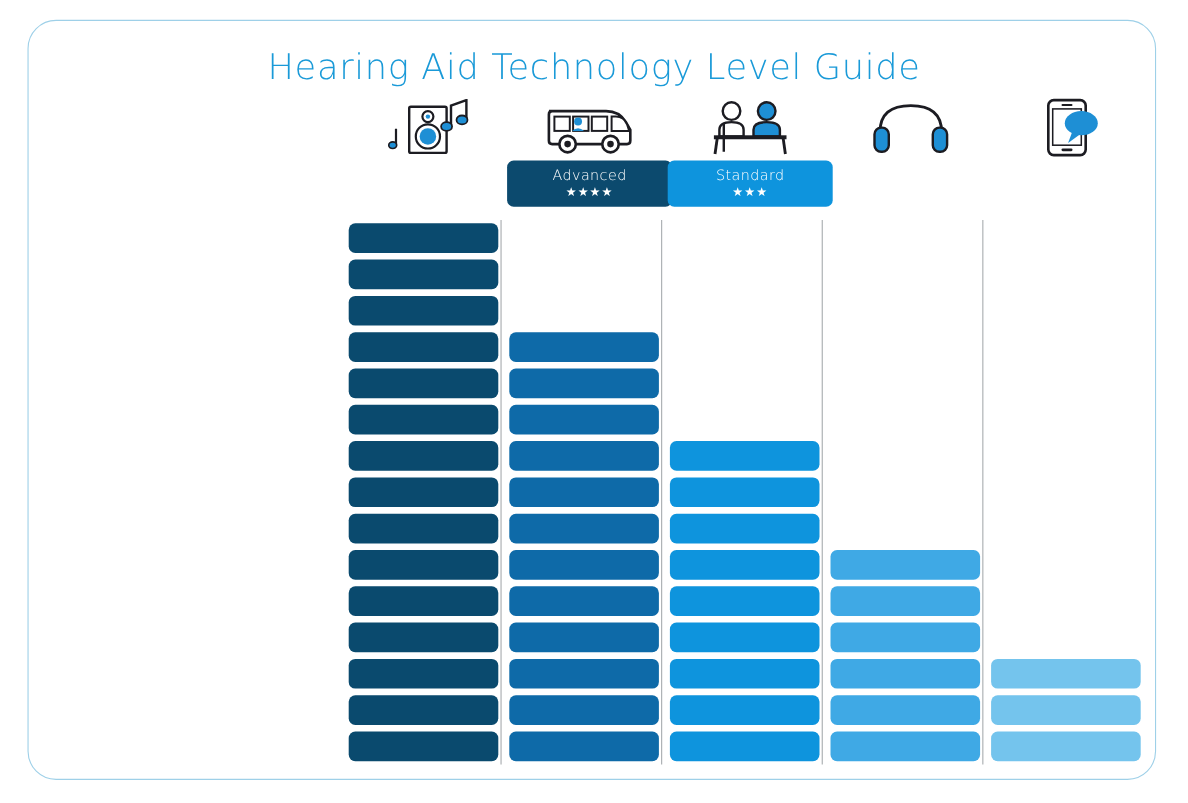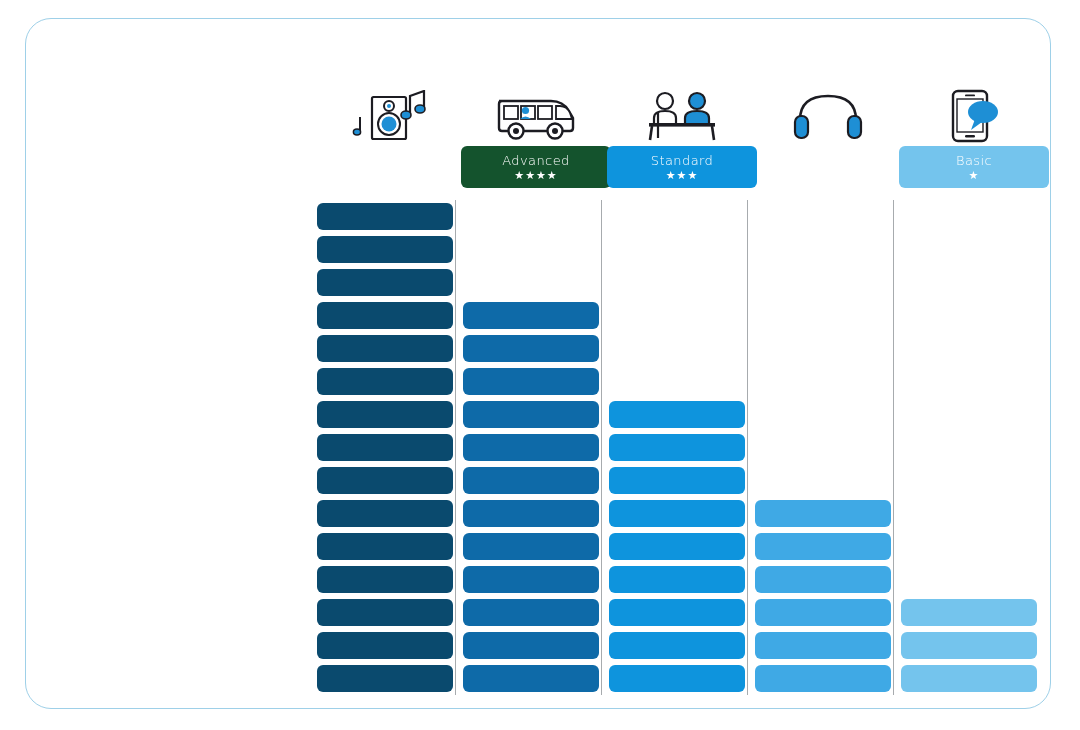--- a/index.html
+++ b/index.html
@@ -108,20 +108,21 @@
     background: transparent !important;
   }
 </style>
 </head>
 <body>
 
 <div id="stage">
 
   <div id="card"></div>
 
+  <div id="title">Hearing Aid Technology Level Guide</div>
 
   <div id="columns-area">
       <div class="col" style="left: 315px;">
         <div class="col-icon">
           <svg width="92" height="52" viewBox="0 0 92 52">
             <rect x="28" y="7" width="34" height="42" rx="1.5" fill="#fff" stroke="#1c1c22" stroke-width="2.2"></rect>
             <circle cx="45" cy="16" r="5" fill="#fff" stroke="#1c1c22" stroke-width="2"></circle>
             <circle cx="45" cy="16" r="2" fill="#1e8fd5"></circle>
             <circle cx="45" cy="34" r="11" fill="#fff" stroke="#1c1c22" stroke-width="2"></circle>
             <circle cx="45" cy="34" r="7.5" fill="#1e8fd5"></circle>
@@ -142,21 +143,21 @@
             <rect x="45" y="15" width="14" height="13" fill="#fff" stroke="#1c1c22" stroke-width="1.8"></rect>
             <path d="M63 15 h4 q7 0 10 7 l2 6 h-16 z" fill="#fff" stroke="#1c1c22" stroke-width="1.8"></path>
             <circle cx="32.5" cy="19.5" r="3.6" fill="#1e8fd5"></circle>
             <path d="M27 28 q5.5 -5 11 0 z" fill="#1e8fd5"></path>
             <circle cx="23" cy="40" r="7.5" fill="#fff" stroke="#1c1c22" stroke-width="2.4"></circle>
             <circle cx="23" cy="40" r="3" fill="#1c1c22"></circle>
             <circle cx="62" cy="40" r="7.5" fill="#fff" stroke="#1c1c22" stroke-width="2.4"></circle>
             <circle cx="62" cy="40" r="3" fill="#1c1c22"></circle>
           </svg>
         </div>
-        <div class="col-head" style="background: #14532d;">
+        <div class="col-head" style="background: #0c4a6e;">
           <div class="name">Advanced</div>
           <div class="stars">★★★★</div>
         </div>
       </div>
       <div class="col" style="left: 607px;">
         <div class="col-icon">
           <svg width="78" height="52" viewBox="0 0 78 52">
             <circle cx="22" cy="11" r="8" fill="#fff" stroke="#1c1c22" stroke-width="2.2"></circle>
             <path d="M11 34 v-6 q0 -7 11 -7 q11 0 11 7 v6 z" fill="#fff" stroke="#1c1c22" stroke-width="2.2"></path>
             <circle cx="54" cy="11" r="8" fill="#1e8fd5" stroke="#1c1c22" stroke-width="2.2"></circle>
@@ -186,24 +187,20 @@
         <div class="col-icon">
           <svg width="62" height="56" viewBox="0 0 62 56">
             <rect x="10" y="3" width="34" height="50" rx="5" fill="#fff" stroke="#1c1c22" stroke-width="2.4"></rect>
             <rect x="14" y="11" width="26" height="33" fill="#fff" stroke="#1c1c22" stroke-width="1.4"></rect>
             <rect x="22" y="6.5" width="10" height="1.8" rx="0.9" fill="#1c1c22"></rect>
             <rect x="22" y="47" width="10" height="2.4" rx="1.2" fill="#1c1c22"></rect>
             <ellipse cx="40" cy="24" rx="15" ry="11" fill="#1e8fd5"></ellipse>
             <path d="M32 31 L28 42 L39 34 z" fill="#1e8fd5"></path>
           </svg>
         </div>
-        <div class="col-head" style="background: rgb(116, 196, 237);">
-          <div class="name">Basic</div>
-          <div class="stars">★</div>
-        </div>
       </div>
     </div>
 
   <div id="dividers-area">
       <div class="divider" style="left: 455px;"></div>
       <div class="divider" style="left: 601px;"></div>
       <div class="divider" style="left: 747px;"></div>
       <div class="divider" style="left: 893px;"></div>
     </div>
 

